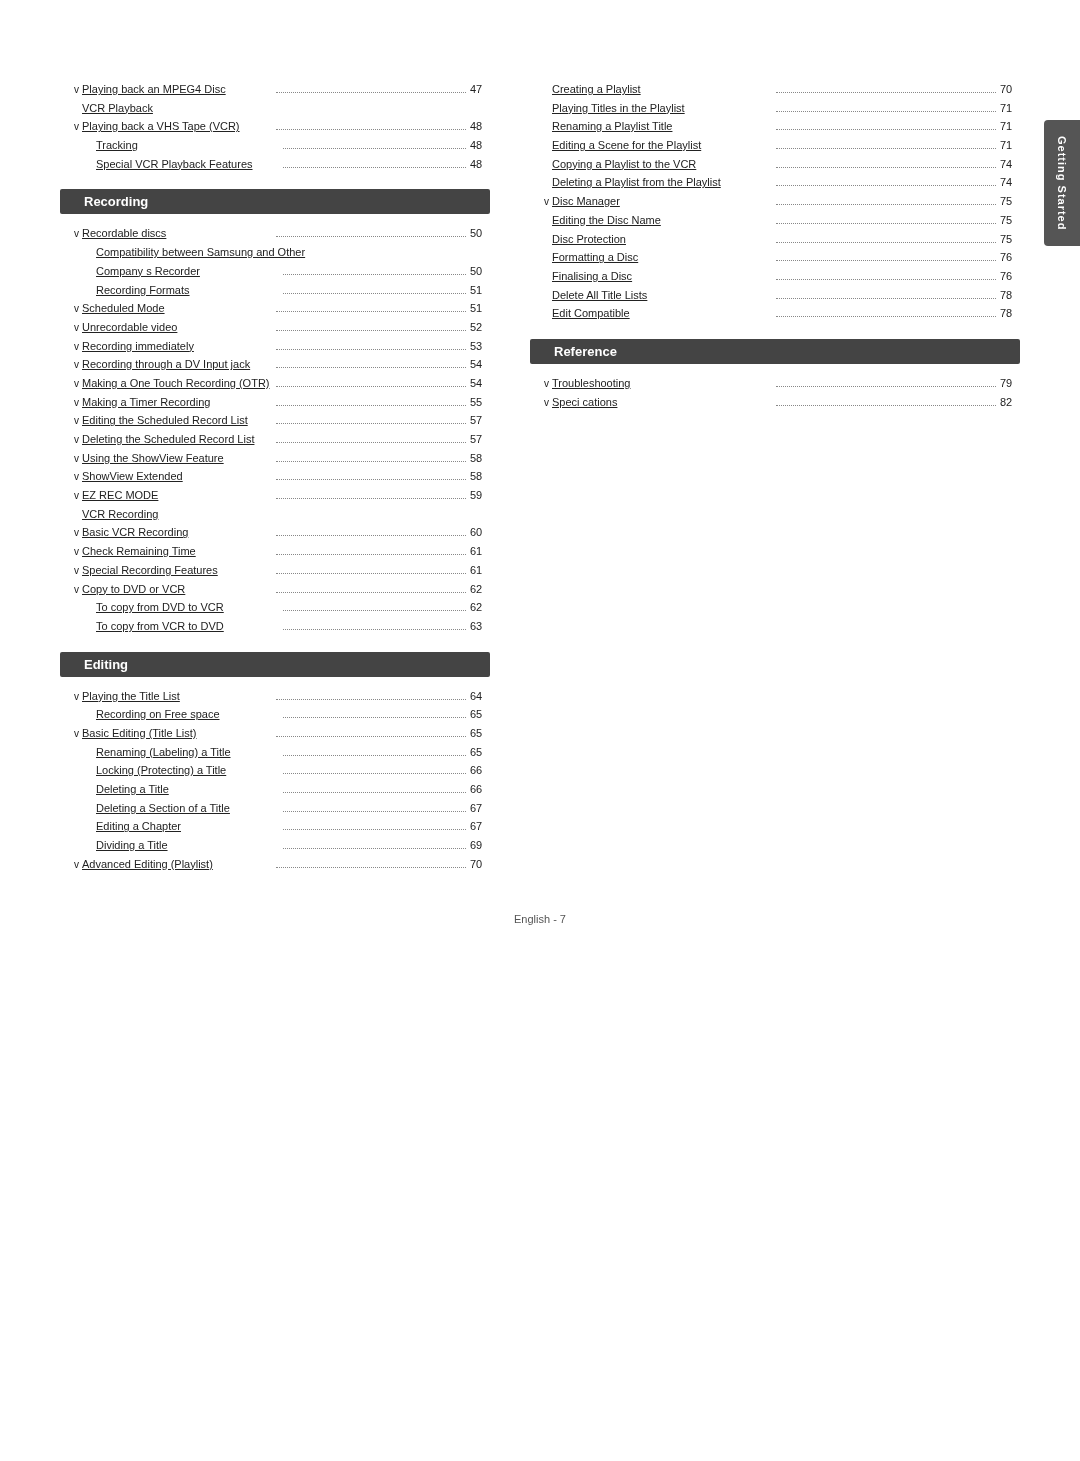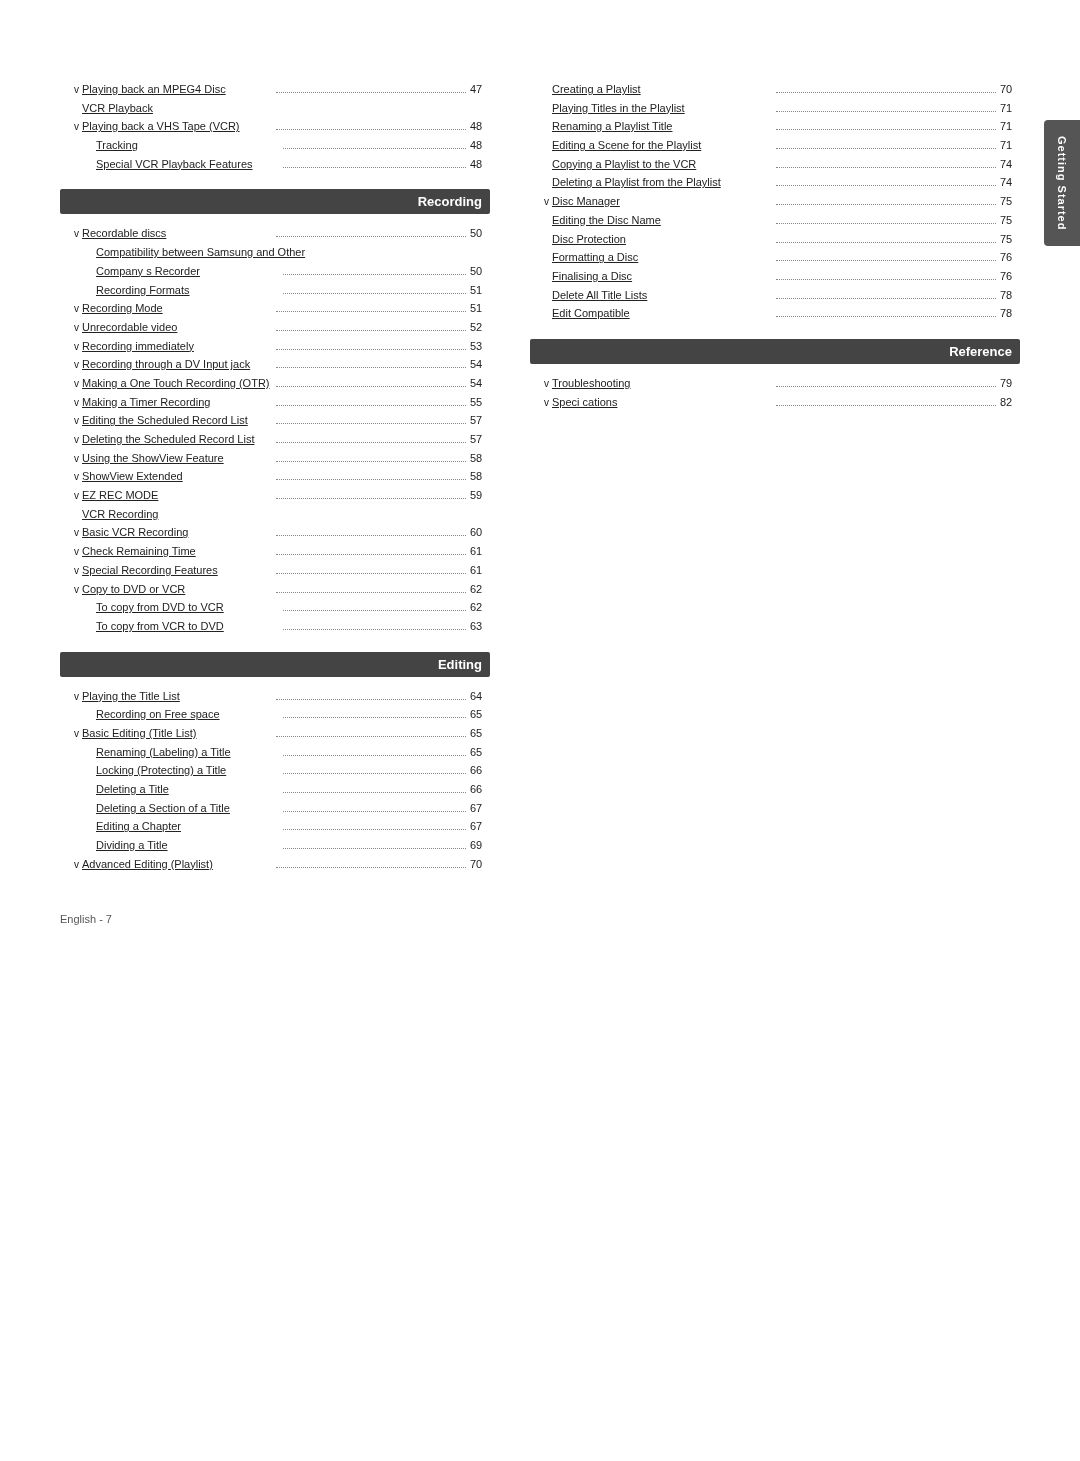--- a/index.html
+++ b/index.html
@@ -48,25 +48,24 @@
       max-width: 430px;
     }
     .col-right {
       flex: 1;
     }
     .section-header {
       background: #444;
       color: #fff;
       font-size: 13px;
       font-weight: bold;
-      padding: 5px 8px;
+      padding: 5px 24px;
       margin-bottom: 10px;
       margin-top: 16px;
       border-radius: 2px;
-      text-align: right;
     }
     .toc-indent-1 { padding-left: 14px; }
     .toc-indent-2 { padding-left: 28px; }
     .toc-line {
       display: flex;
       align-items: baseline;
       line-height: 1.7;
       font-size: 11px;
     }
     .toc-bullet {
@@ -82,20 +81,21 @@
       flex: 1;
       border-bottom: 1px dotted #888;
       margin: 0 4px 3px 4px;
       min-width: 10px;
     }
     .toc-page {
       flex-shrink: 0;
       min-width: 20px;
     }
     .footer {
+      text-align: center;
       margin-top: 40px;
       font-size: 11px;
       color: #555;
     }
   </style>
 </head>
 <body>
 
 <div class="page-container">
 
@@ -158,21 +158,21 @@
               <span class="toc-page">50</span>
             </div>
             <div class="toc-line toc-indent-2">
               <span class="toc-bullet" style="visibility:hidden">v</span>
               <span class="toc-label">Recording Formats</span>
               <span class="toc-dots"></span>
               <span class="toc-page">51</span>
             </div>
             <div class="toc-line toc-indent-1">
               <span class="toc-bullet">v</span>
-              <span class="toc-label">Recording Mode</span>
+              <span class="toc-label">Scheduled Mode</span>
               <span class="toc-dots"></span>
               <span class="toc-page">51</span>
             </div>
             <div class="toc-line toc-indent-1">
               <span class="toc-bullet">v</span>
               <span class="toc-label">Unrecordable video</span>
               <span class="toc-dots"></span>
               <span class="toc-page">52</span>
             </div>
             <div class="toc-line toc-indent-1">

